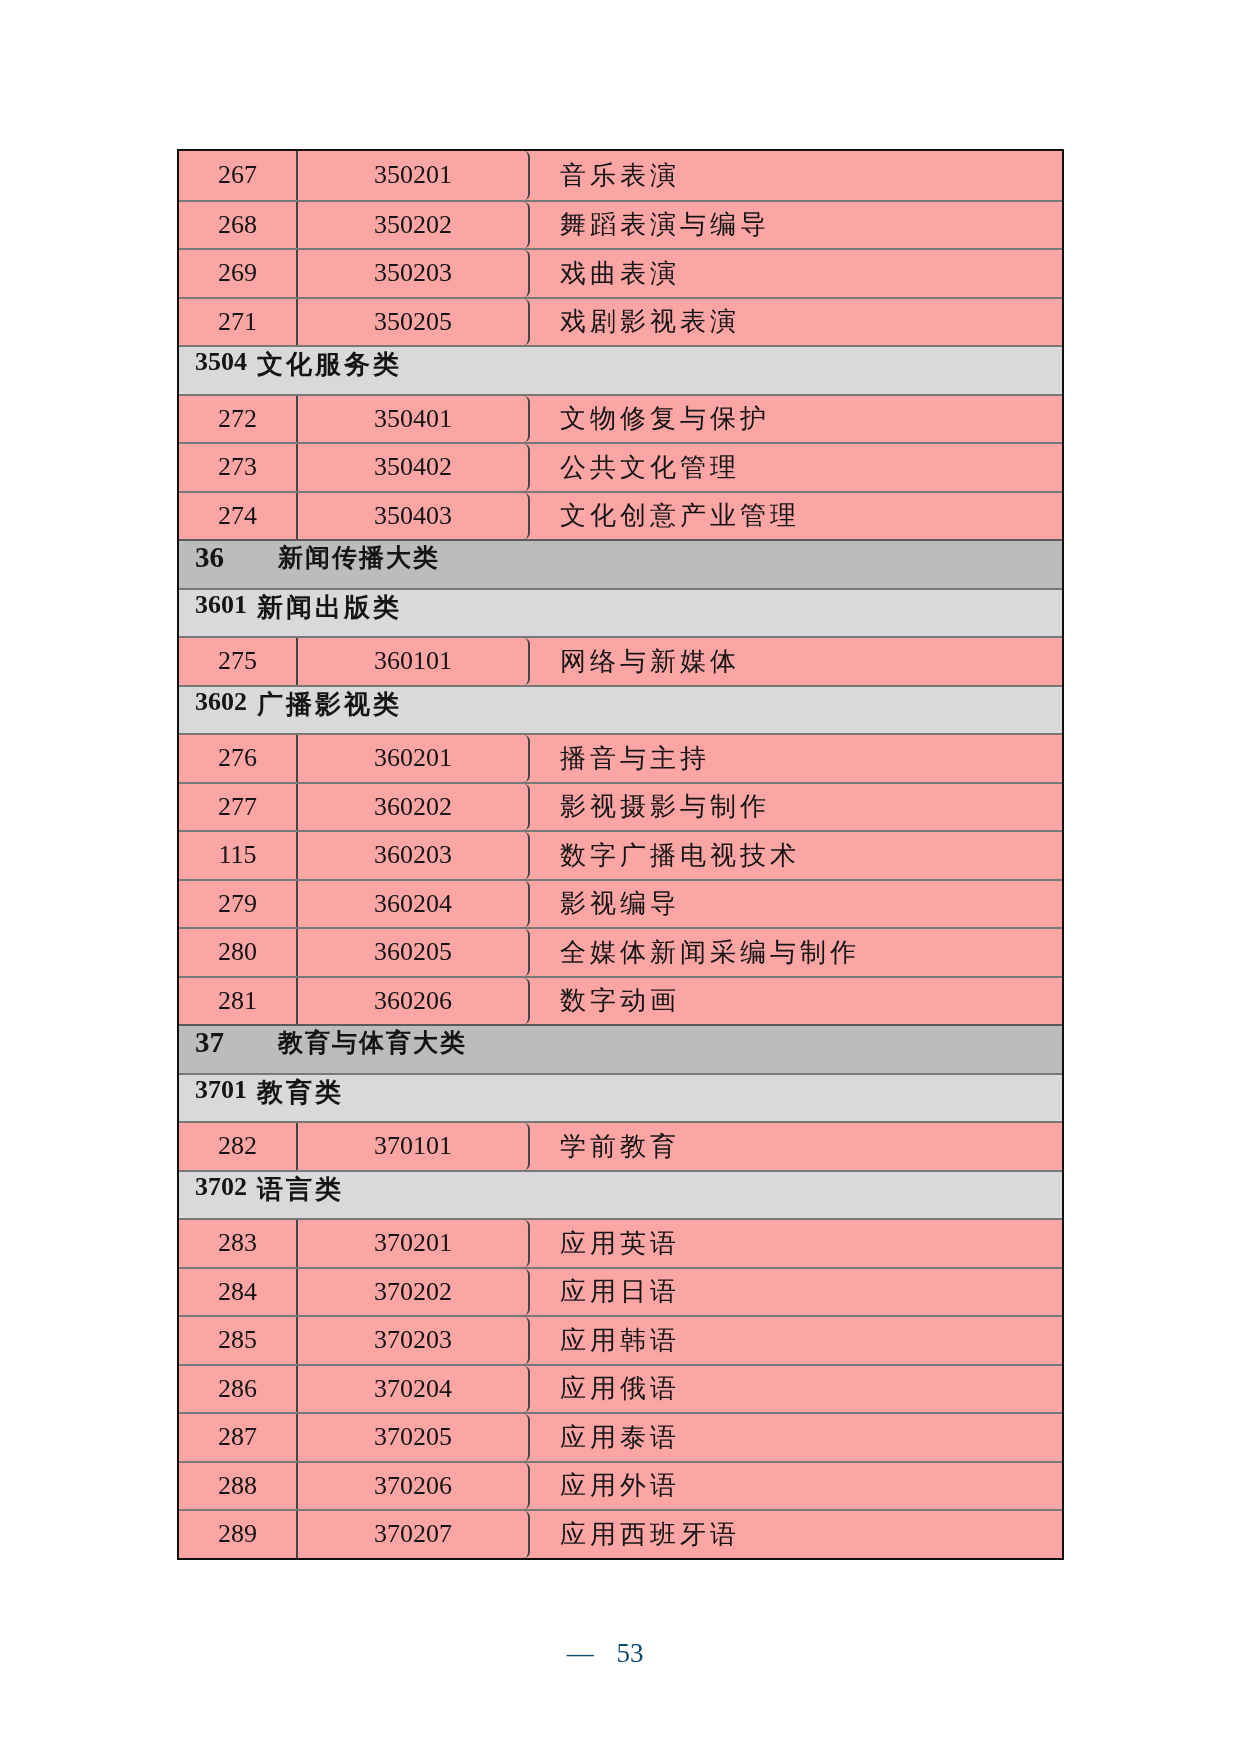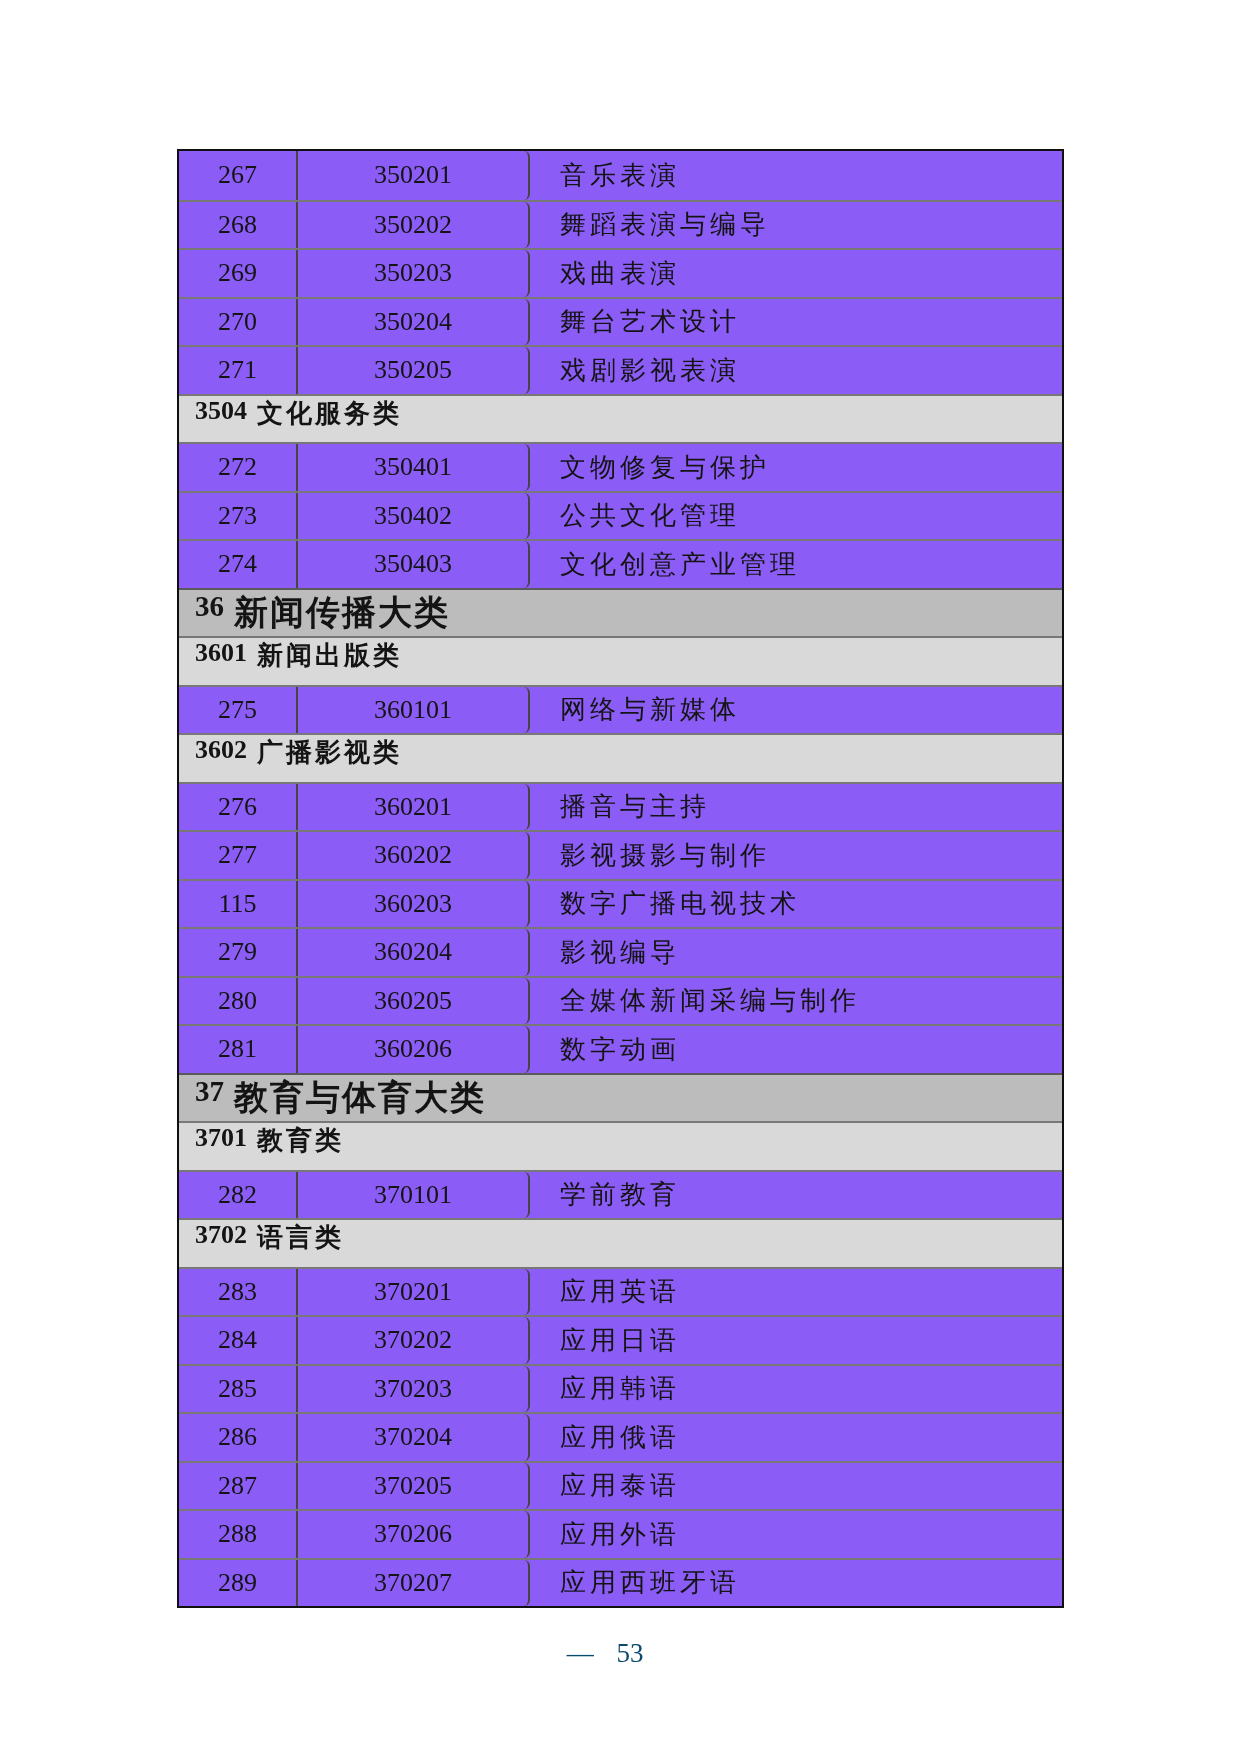--- a/index.html
+++ b/index.html
@@ -16,21 +16,21 @@
     color: #141414;
     overflow: hidden;
   }
   .majors-table {
     position: absolute;
     left: 177px;
     top: 149px;
     width: 887px;
     box-sizing: border-box;
     border: 2px solid #101010;
-    background: #8b5cf6;
+    background: #fca5a5;
   }
   .row {
     display: flex;
     height: 48.5px;
     box-sizing: border-box;
     border-top: 2px solid #787878;
     align-items: stretch;
   }
   .row:first-child { border-top: none; }
   .cell {
@@ -62,22 +62,23 @@
     font-weight: bold;
   }
   .header-row .hcode { margin-right: 10px; }
   .header-row.sub { background: #d9d9d9; }
   .header-row.sub .hcode { font-size: 26px; }
   .header-row.sub .htitle { font-size: 26px; letter-spacing: 3px; }
   .header-row.major { background: #bcbcbc; border-top-color: #5a5a5a; }
   .header-row.major .hcode { font-size: 29px; }
   .header-row.major .htitle {
     font-family: Liberation Mono, monospace;
-    font-size: 34px;
+    font-size: 25px;
     letter-spacing: 2px;
+    margin-left: 44px;
   }
   .page-footer {
     position: absolute;
     top: 1638px;
     left: 0;
     width: 1210px;
     text-align: center;
     font-size: 27px;
     word-spacing: 16px;
     color: #0c4a6e;
@@ -98,25 +99,20 @@
         <div class="cell seq">268</div>
         <div class="cell code">350202</div>
         <div class="cell name">舞蹈表演与编导</div>
       </div>
       <div class="row data-row">
         <div class="cell seq">269</div>
         <div class="cell code">350203</div>
         <div class="cell name">戏曲表演</div>
       </div>
       <div class="row data-row">
-        <div class="cell seq">270</div>
-        <div class="cell code">350204</div>
-        <div class="cell name">舞台艺术设计</div>
-      </div>
-      <div class="row data-row">
         <div class="cell seq">271</div>
         <div class="cell code">350205</div>
         <div class="cell name">戏剧影视表演</div>
       </div>
       <div class="row header-row sub">
         <div class="hcode">3504</div>
         <div class="htitle">文化服务类</div>
       </div>
       <div class="row data-row">
         <div class="cell seq">272</div>

